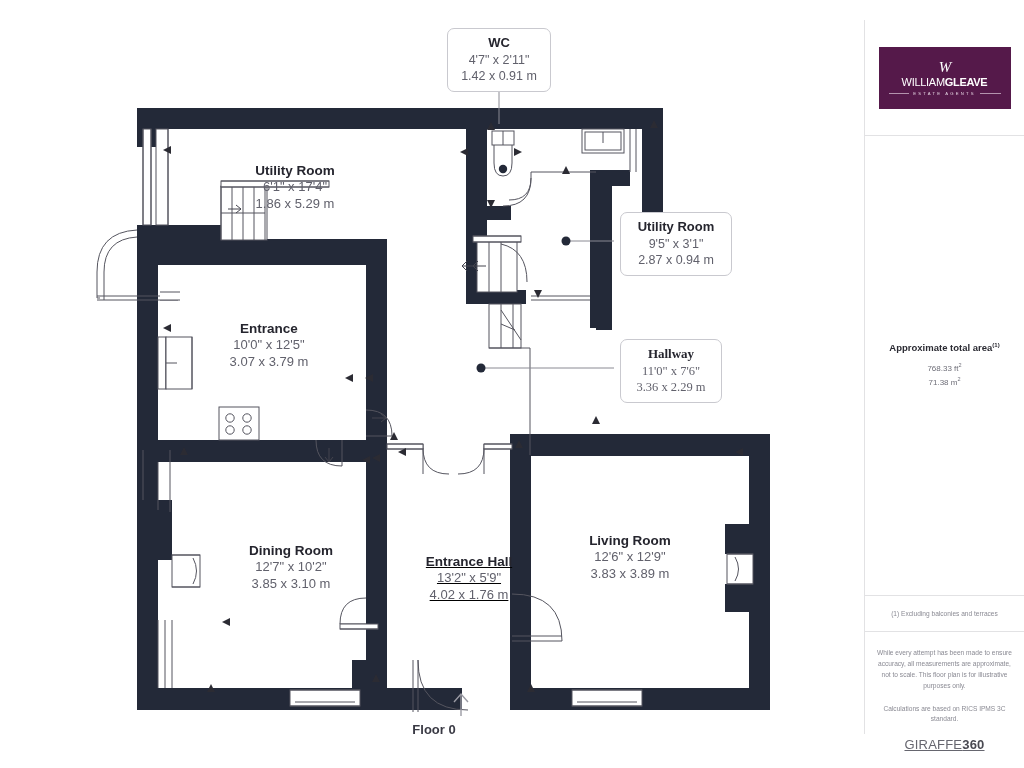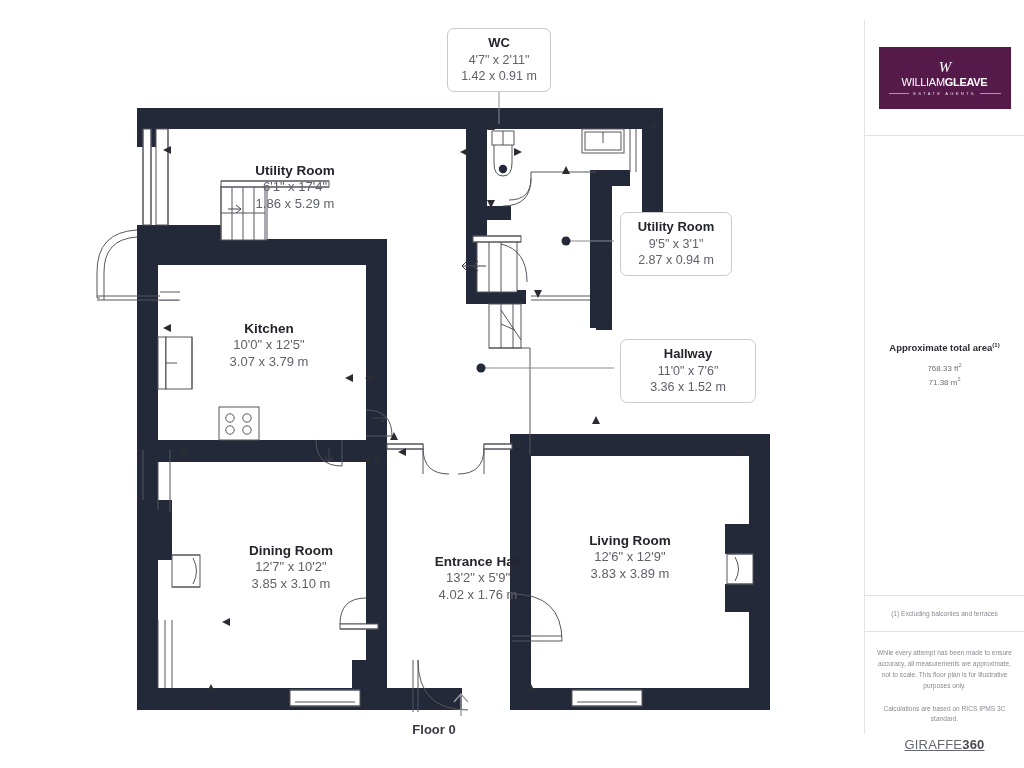--- a/index.html
+++ b/index.html
@@ -452,39 +452,39 @@
     <div class="rl-imp">6'1" x 17'4"</div>
     <div class="rl-met">1.86 x 5.29 m</div>
   </div>
 
   <div class="callout" style="left:620px; top:212px; width:112px;">
     <div class="rl-name">Utility Room</div>
     <div class="rl-imp">9'5" x 3'1"</div>
     <div class="rl-met">2.87 x 0.94 m</div>
   </div>
 
-  <div class="callout" style="left:620px; top:339px; width:136px;">
+  <div class="callout" style="left:620px; top:339px; width:102px;font-family:Liberation Serif, serif;">
     <div class="rl-name">Hallway</div>
     <div class="rl-imp">11'0" x 7'6"</div>
-    <div class="rl-met">3.36 x 1.52 m</div>
+    <div class="rl-met">3.36 x 2.29 m</div>
   </div>
 
   <div class="room-label" style="left:182px; top:320px; width:174px;">
-    <div class="rl-name">Kitchen</div>
+    <div class="rl-name">Entrance</div>
     <div class="rl-imp">10'0" x 12'5"</div>
     <div class="rl-met">3.07 x 3.79 m</div>
   </div>
 
   <div class="room-label" style="left:203px; top:542px; width:176px;">
     <div class="rl-name">Dining Room</div>
     <div class="rl-imp">12'7" x 10'2"</div>
     <div class="rl-met">3.85 x 3.10 m</div>
   </div>
 
-  <div class="room-label" style="left:390px; top:553px; width:176px;">
+  <div class="room-label" style="left:381px; top:553px; width:176px;text-decoration:underline;">
     <div class="rl-name">Entrance Hall</div>
     <div class="rl-imp">13'2" x 5'9"</div>
     <div class="rl-met">4.02 x 1.76 m</div>
   </div>
 
   <div class="room-label" style="left:542px; top:532px; width:176px;">
     <div class="rl-name">Living Room</div>
     <div class="rl-imp">12'6" x 12'9"</div>
     <div class="rl-met">3.83 x 3.89 m</div>
   </div>

